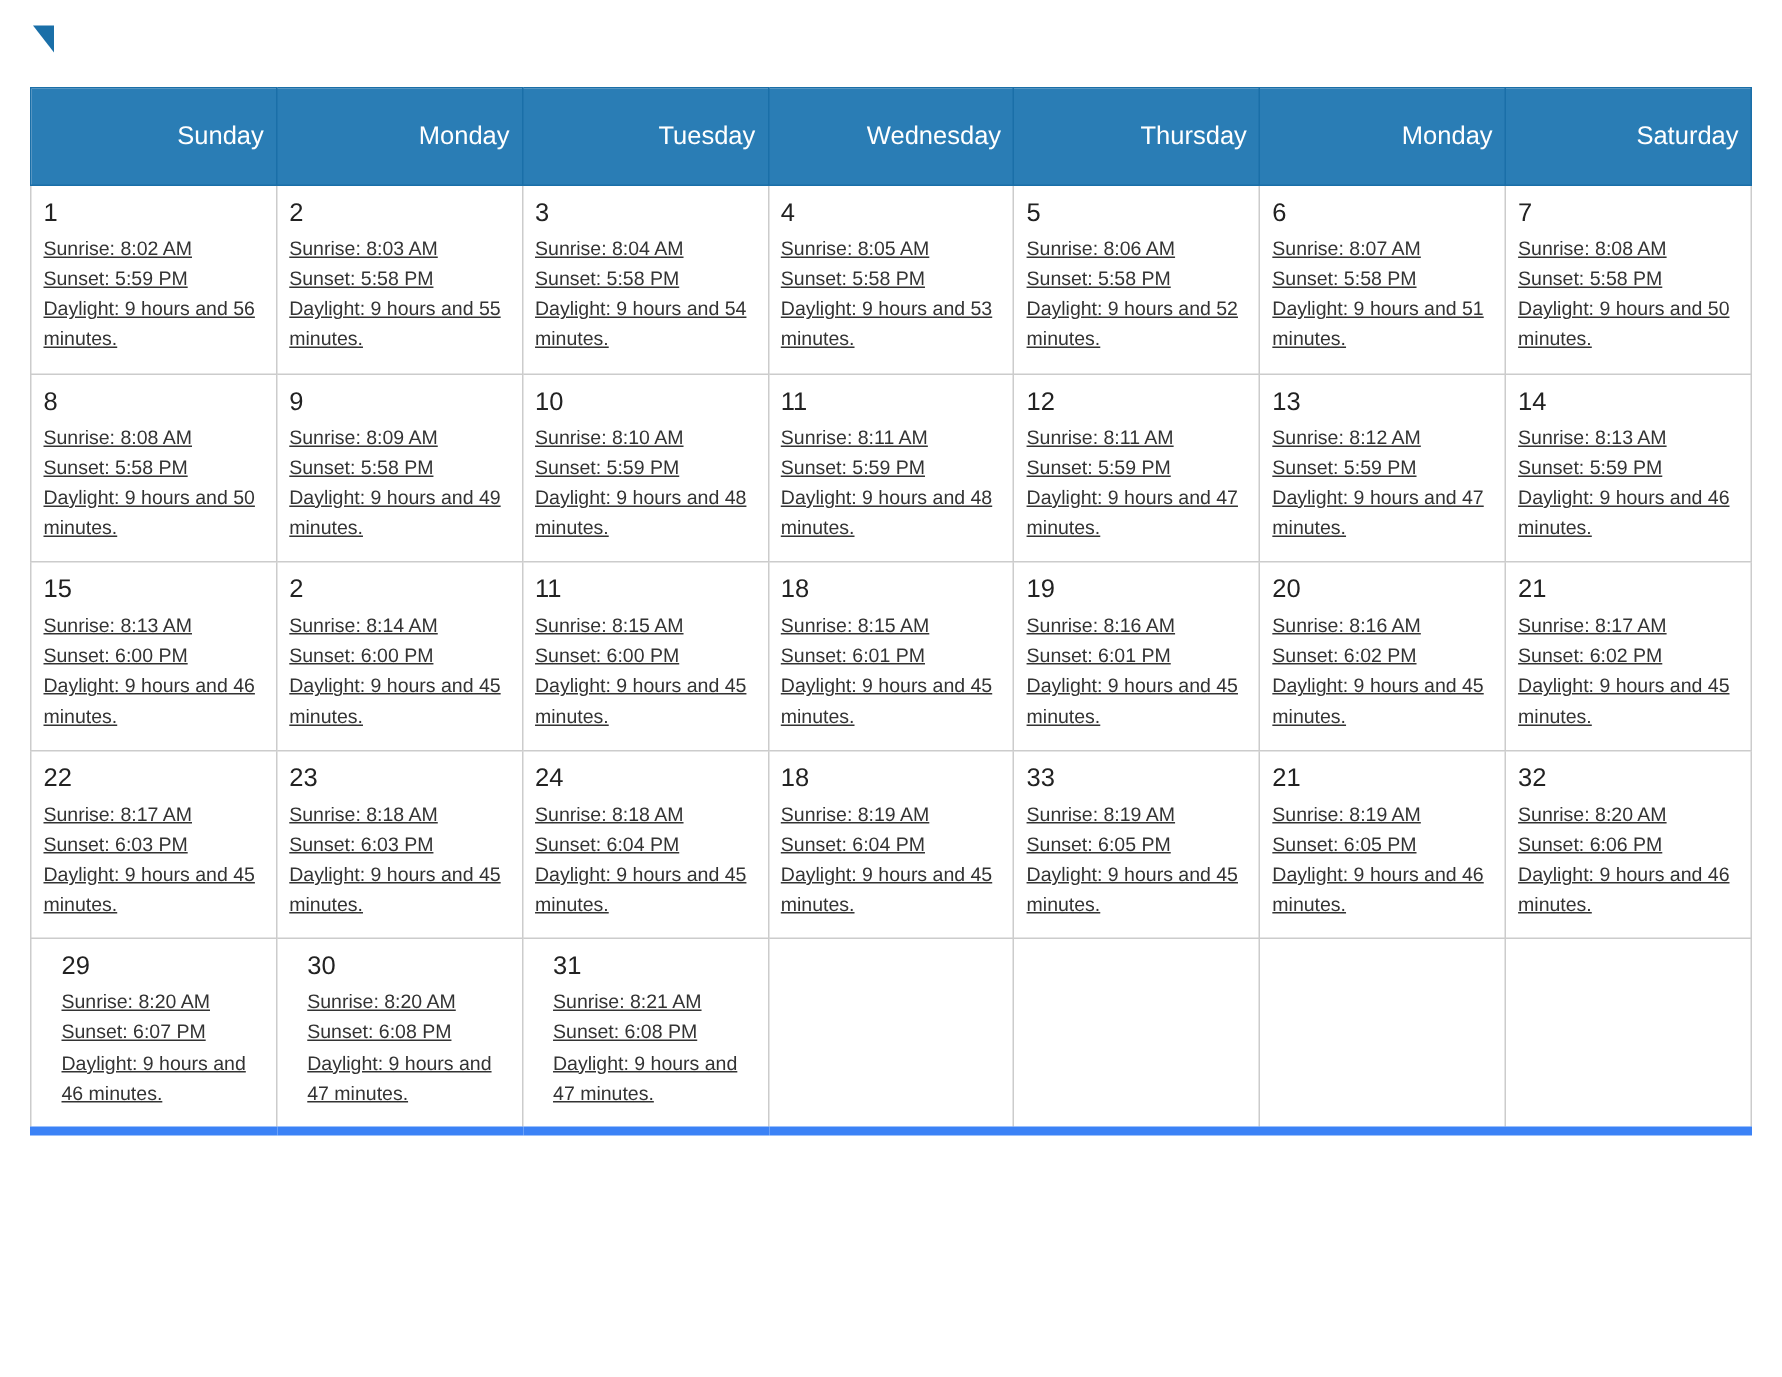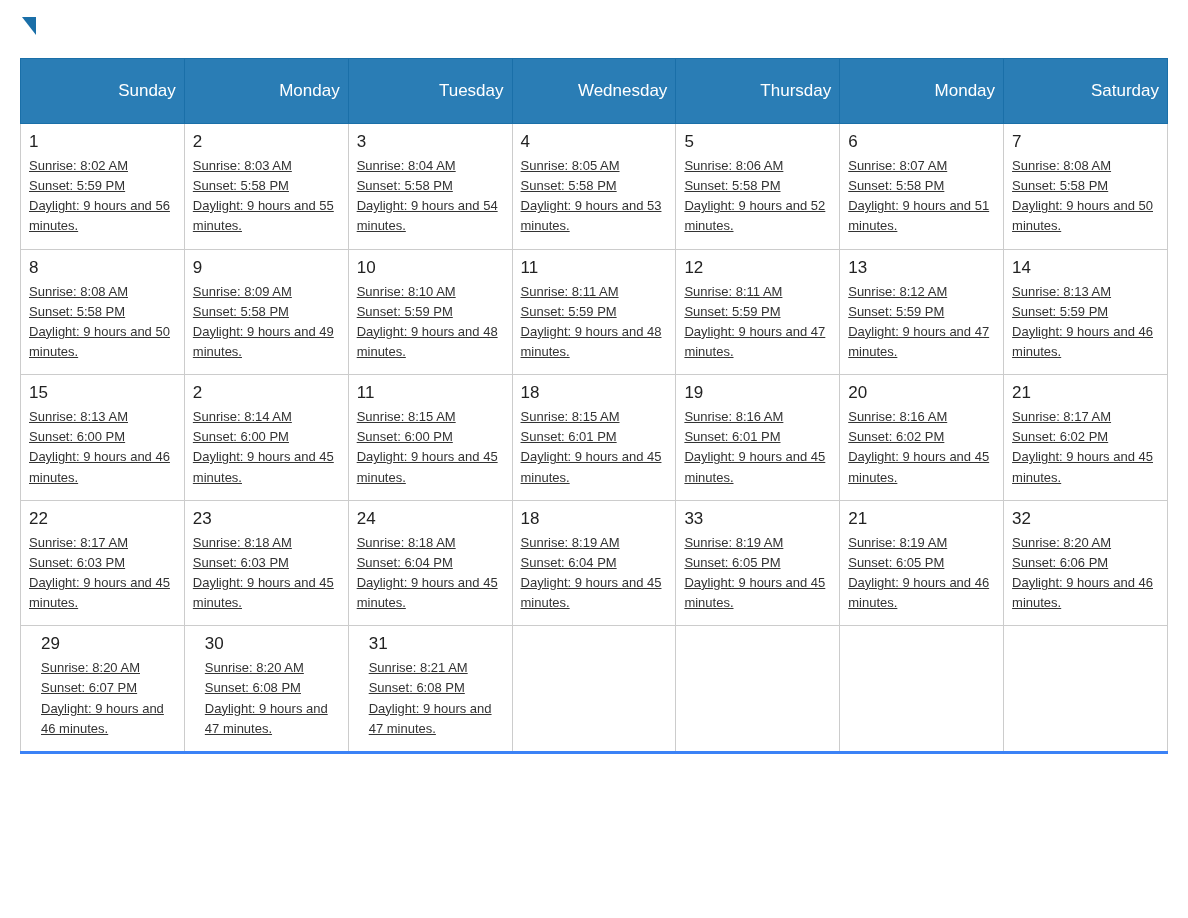--- a/index.html
+++ b/index.html
@@ -100,21 +100,21 @@
       color: #333;
       text-decoration: underline;
     }
     .empty-cell {
       background: #fff;
     }
     tr td {
       border-bottom: 2px solid #aaa;
     }
     tr:last-child td {
-      border-bottom: 3px solid #3b82f6;
+      border-bottom: 6px solid #3b82f6;
       padding-left: 20px;
     }
   </style>
 </head>
 <body>
 
 <div class="header">
   <div class="logo">
     <div class="logo-line">
       <span class="logo-general"></span>

